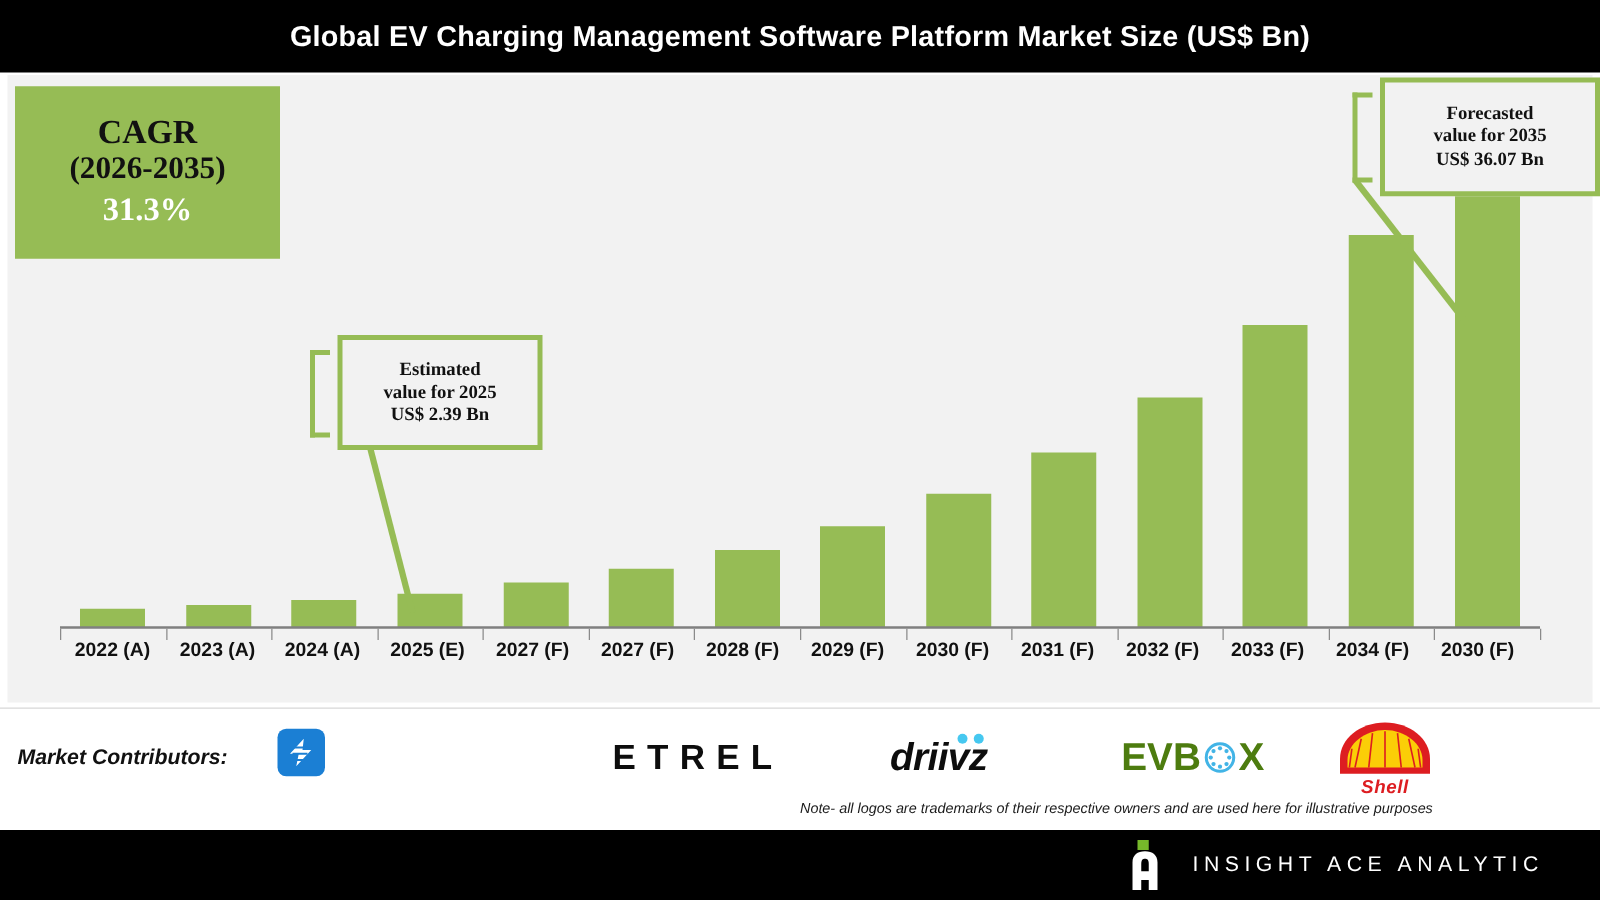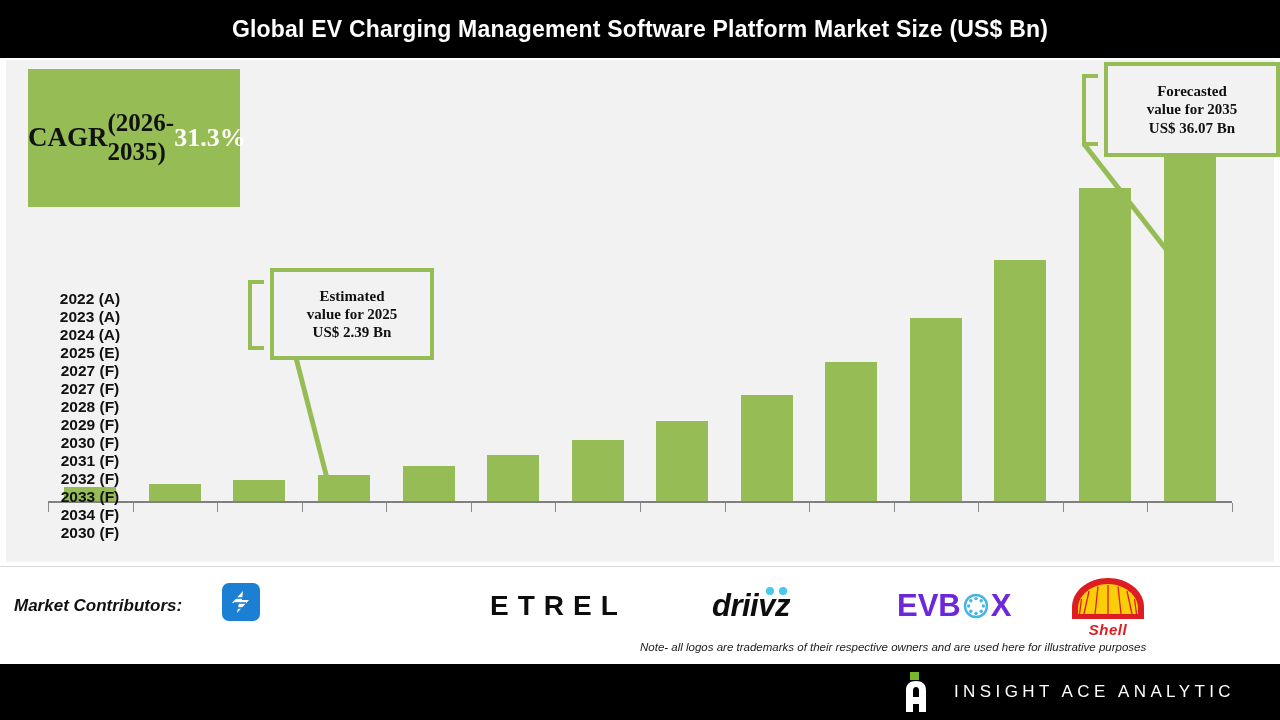--- a/index.html
+++ b/index.html
@@ -43,27 +43,27 @@
   .chart-panel {
     position: absolute;
     left: 6px; top: 60px;
     width: 1268px; height: 502px;
     background: #f2f2f2;
   }
 
   
   .cagr-box {
     position: absolute;
-    left: 22px; top: 9px;
+    left: 6px; top: 9px;
     width: 212px; height: 138px;
     background: #96bc55;
     display: flex;
-    flex-direction: row;
-    align-items: center;
-    justify-content: space-between;
+    flex-direction: column;
+    align-items: center;
+    justify-content: center;
     font-family: "Liberation Serif", serif;
   }
   .cagr-line1 {
     color: #111111;
     font-size: 27px;
     font-weight: bold;
     line-height: 1.1;
   }
   .cagr-line2 {
     color: #111111;
@@ -153,22 +153,21 @@
     position: absolute;
     top: 0;
     width: 1px; height: 9px;
     background: #8a8a8a;
   }
   .xlabels {
     position: absolute;
     left: 42px; top: 452px;
     width: 1184px; height: 30px;
     display: flex;
-    justify-content: flex-end;
-    flex-direction: column;
+    justify-content: flex-start;
   }
   .xlabel {
     width: 84px;
     text-align: center;
     font-family: "Liberation Sans", sans-serif;
     font-size: 15.5px;
     font-weight: bold;
     color: #111111;
     white-space: nowrap;
   }
@@ -249,21 +248,21 @@
     display: block;
   }
 
   
   .logo-evbox {
     position: absolute;
     left: 897px; top: 588px;
     font-family: "Liberation Sans", sans-serif;
     font-size: 31px;
     font-weight: bold;
-    color: #6d28d9;
+    color: #4d7c0f;
     letter-spacing: 0px;
     display: flex;
     align-items: center;
   }
   .evbox-o {
     width: 28px; height: 28px;
     margin: 0 1px;
     position: relative;
     display: inline-block;
   }

